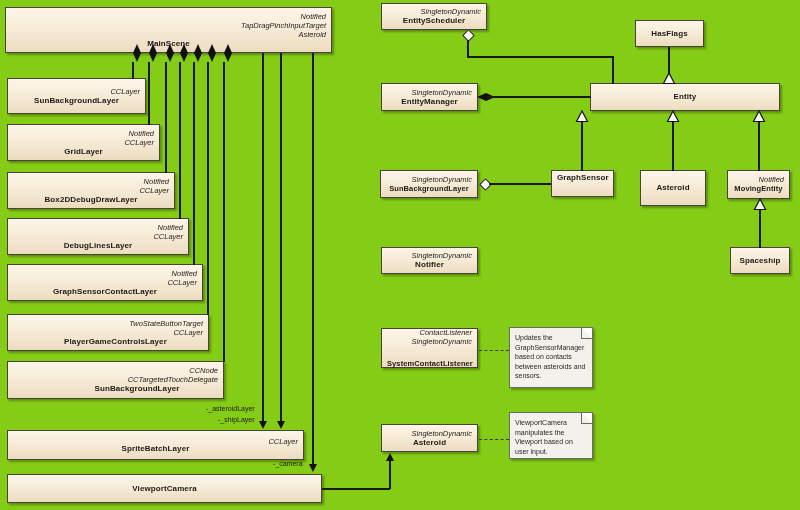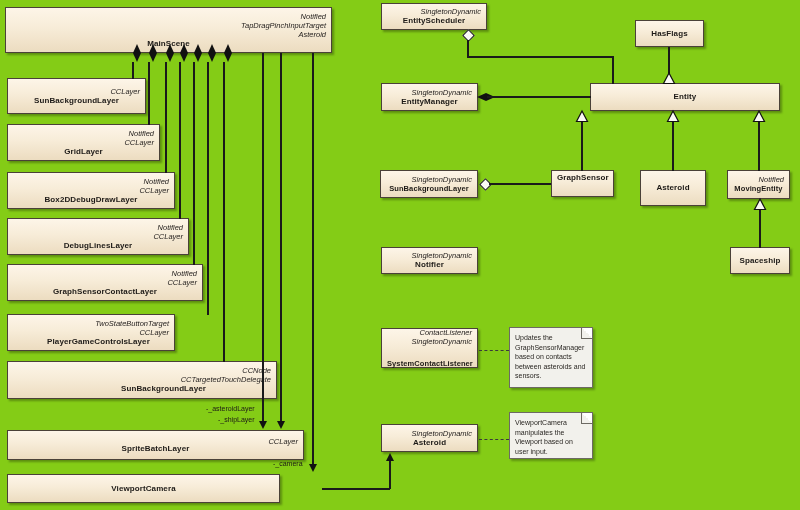--- a/index.html
+++ b/index.html
@@ -118,44 +118,44 @@
   </div>
 
   <div class="uml-box" style="left:7px;top:264px;width:196px;height:37px;">
     <div class="stereos">
       <div>Notified</div>
       <div>CCLayer</div>
     </div>
     <div class="cname">GraphSensorContactLayer</div>
   </div>
 
-  <div class="uml-box" style="left:7px;top:314px;width:168px;height:37px;padding-left:20px;">
+  <div class="uml-box" style="left:7px;top:314px;width:202px;height:37px;padding-left:20px;">
     <div class="stereos">
       <div>TwoStateButtonTarget</div>
       <div>CCLayer</div>
     </div>
     <div class="cname">PlayerGameControlsLayer</div>
   </div>
 
-  <div class="uml-box" style="left:7px;top:361px;width:270px;height:38px;padding-left:48px;">
+  <div class="uml-box" style="left:7px;top:361px;width:217px;height:38px;padding-left:48px;">
     <div class="stereos">
       <div>CCNode</div>
       <div>CCTargetedTouchDelegate</div>
     </div>
     <div class="cname">SunBackgroundLayer</div>
   </div>
 
   <div class="uml-box" style="left:7px;top:430px;width:297px;height:30px;">
     <div class="stereos">
       <div>CCLayer</div>
     </div>
     <div class="cname" style="margin-top:-2px;">SpriteBatchLayer</div>
   </div>
 
-  <div class="uml-box" style="left:7px;top:474px;width:273px;height:29px;justify-content:center;">
+  <div class="uml-box" style="left:7px;top:474px;width:315px;height:29px;justify-content:center;">
     <div class="cname">ViewportCamera</div>
   </div>
 
   <div class="uml-box" style="left:381px;top:3px;width:106px;height:27px;">
     <div class="stereos">
       <div>SingletonDynamic</div>
     </div>
     <div class="cname">EntityScheduler</div>
   </div>
 

